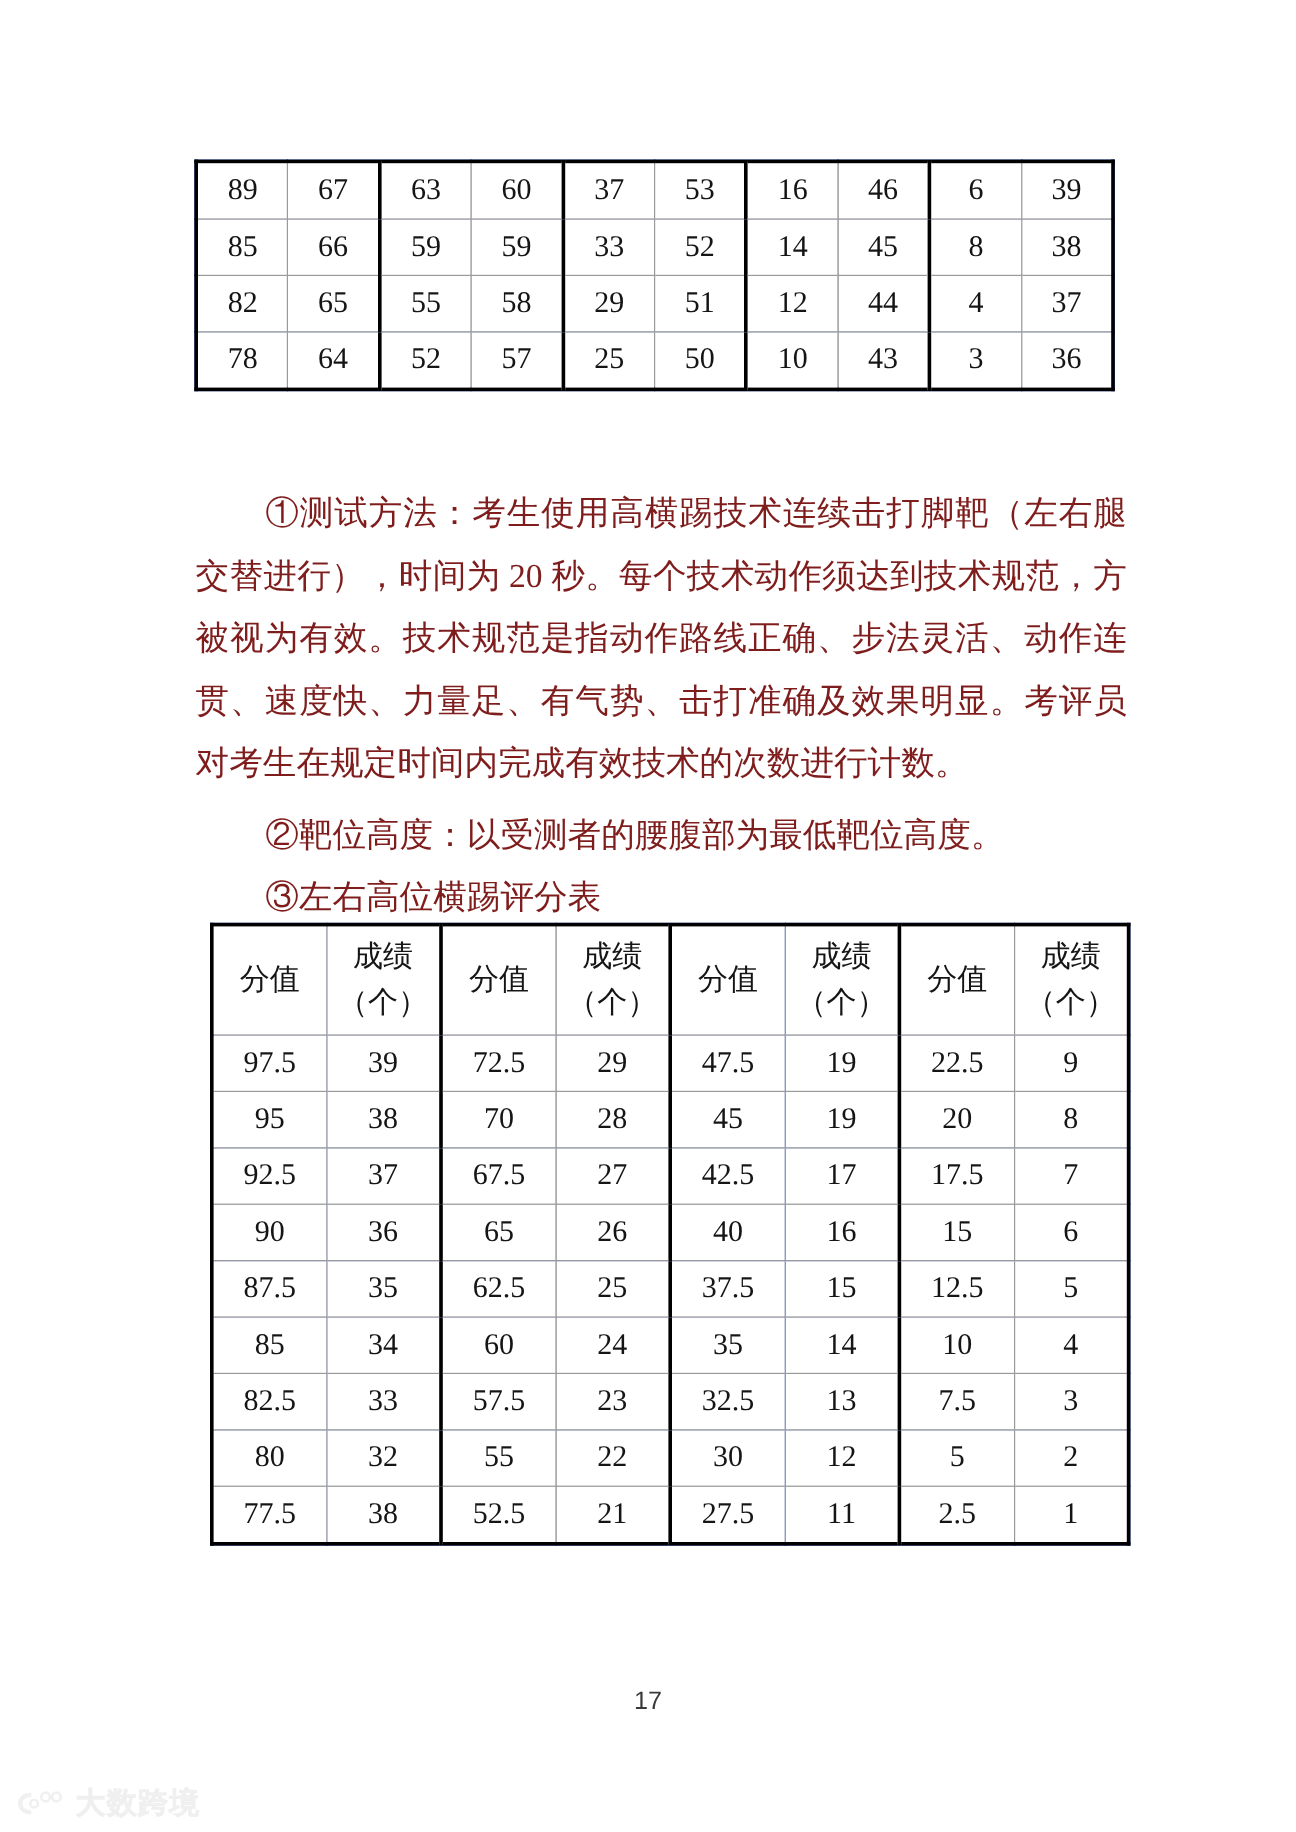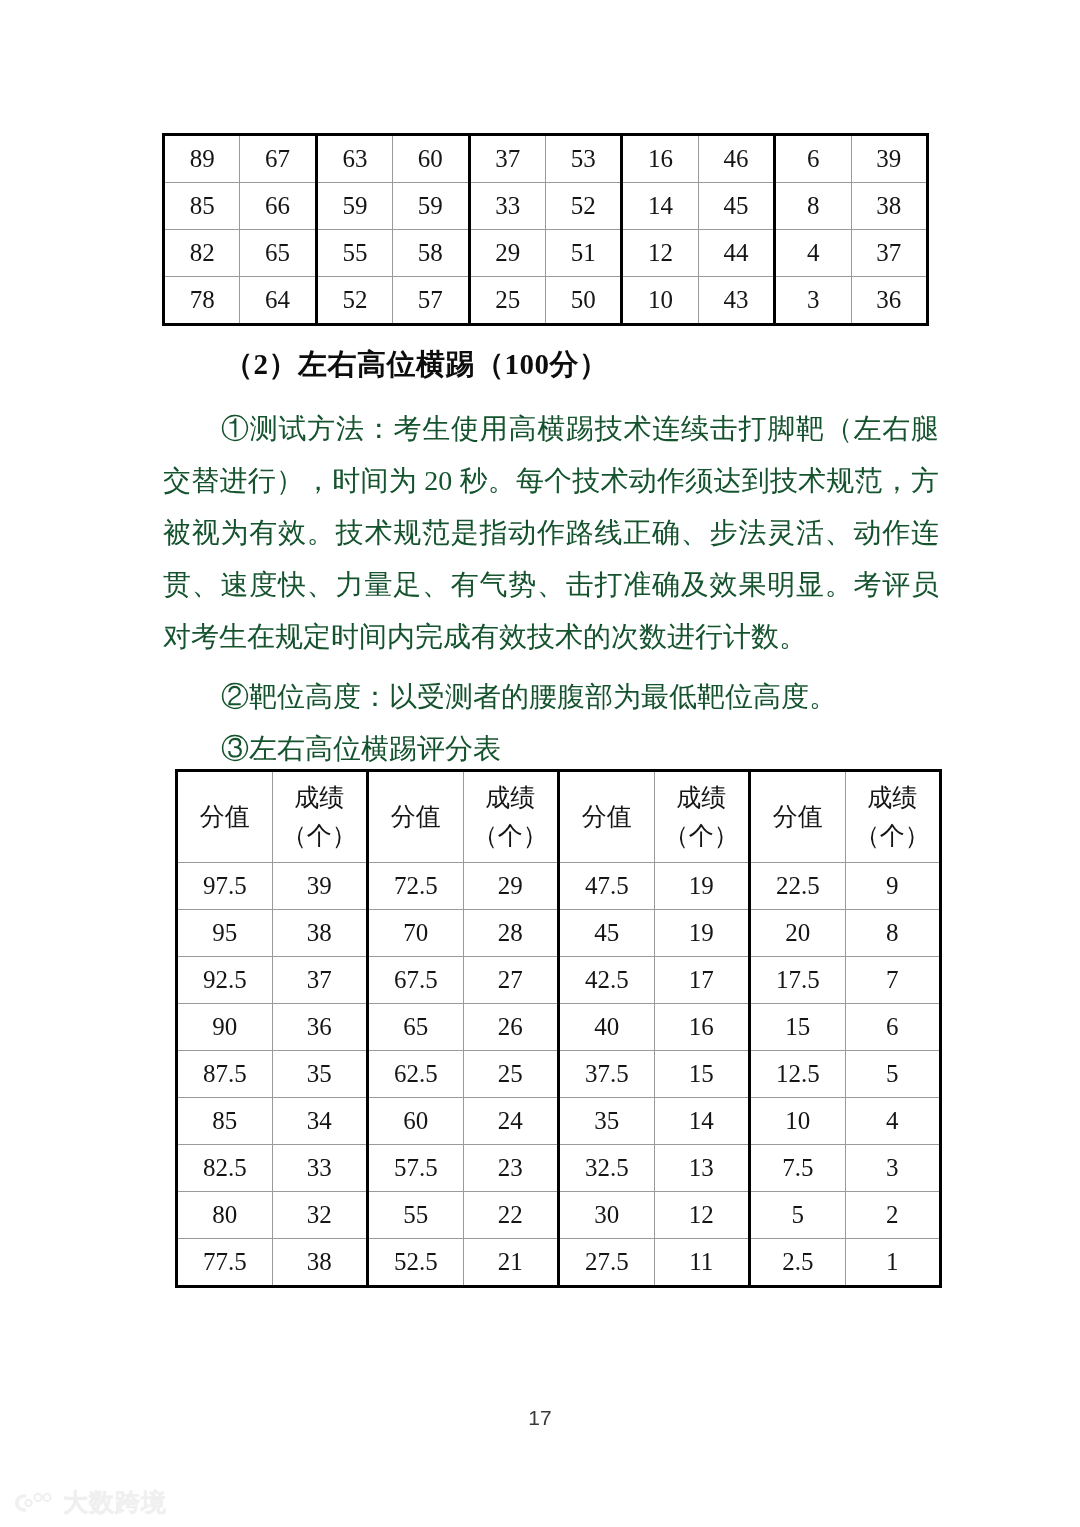--- a/index.html
+++ b/index.html
@@ -80,21 +80,21 @@
 
   .para {
     position: absolute;
     left: 163px;
     width: 776px;
     font-size: 28px;
     line-height: 52px;
     text-align: justify;
     text-justify: inter-ideograph;
     text-indent: 58px;
-    color: #14532d;
+    color: #7f1d1d;
     letter-spacing: 0px;
   }
   #para-1 { top: 403px; }
   #para-2 { top: 671px; }
   #para-3 { top: 723px; }
 
   
   #main-table-wrap {
     position: absolute;
     left: 175px;
@@ -203,21 +203,20 @@
             <td>50</td>
             <td class="pair-start">10</td>
             <td>43</td>
             <td class="pair-start">3</td>
             <td>36</td>
           </tr>
         </tbody>
     </table>
   </div>
 
-  <div class="heading" id="sec-heading">（2）左右高位横踢（100分）</div>
 
   <div class="para" id="para-1">①测试方法：考生使用高横踢技术连续击打脚靶（左右腿交替进行），时间为 20 秒。每个技术动作须达到技术规范，方被视为有效。技术规范是指动作路线正确、步法灵活、动作连贯、速度快、力量足、有气势、击打准确及效果明显。考评员对考生在规定时间内完成有效技术的次数进行计数。</div>
 
   <div class="para" id="para-2">②靶位高度：以受测者的腰腹部为最低靶位高度。</div>
 
   <div class="para" id="para-3">③左右高位横踢评分表</div>
 
   <div id="main-table-wrap">
     <table class="grid" id="main-table">
       <thead>

